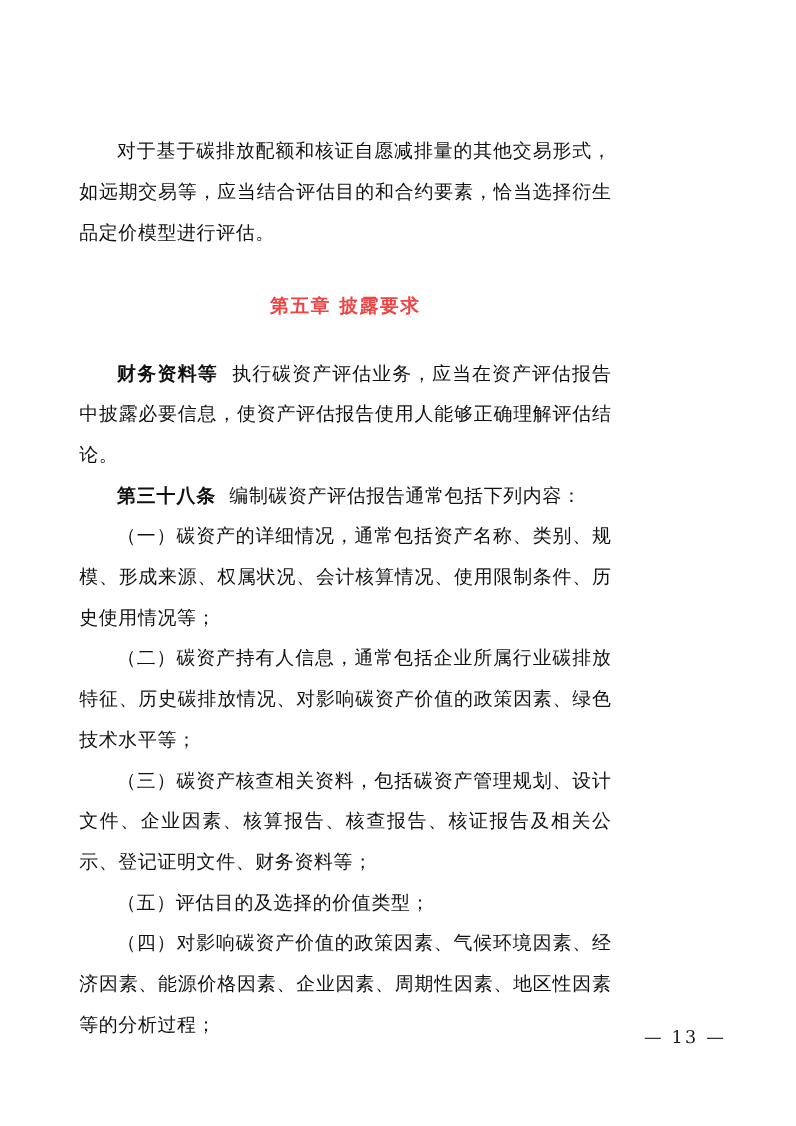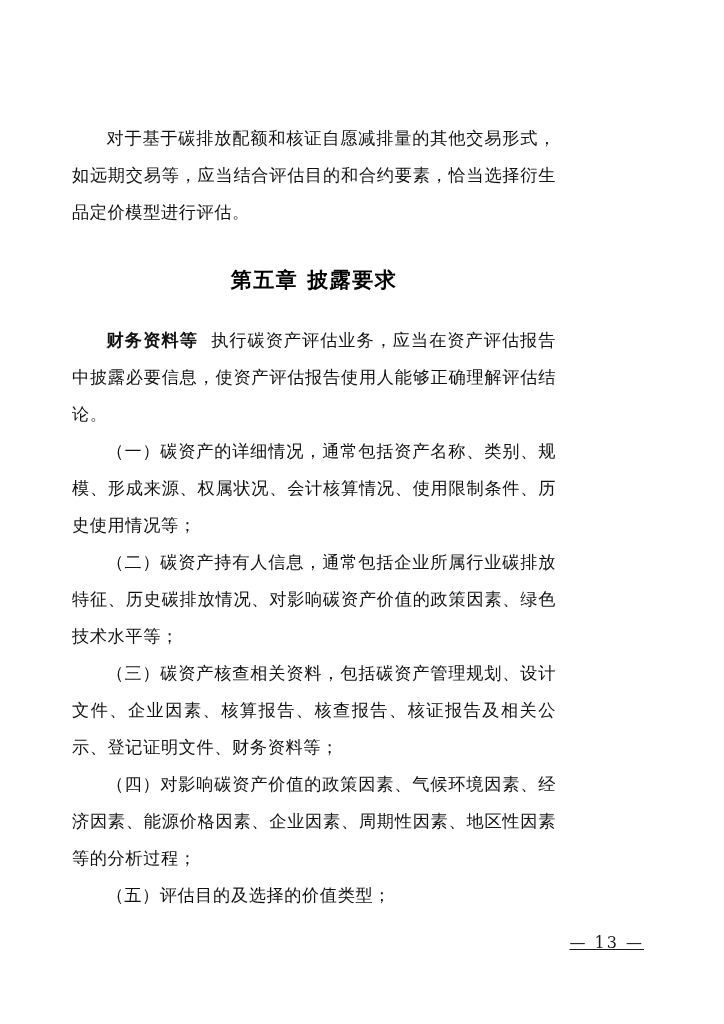--- a/index.html
+++ b/index.html
@@ -28,62 +28,62 @@
     font-size: 17.2px;
     line-height: 37px;
     text-align: justify;
     text-justify: inter-ideograph;
     letter-spacing: 0.6px;
     margin: 0 0 0 0;
     text-indent: 2em;
     color: #111111;
   }
   .chapter-heading {
-    font-size: 21px;
+    font-size: 17px;
     line-height: 37px;
     text-align: center;
     font-weight: bold;
     letter-spacing: 1.5px;
     margin: 30px 0 24px 0;
-    color: #000000;
+    color: #ef4444;
   }
   .art-label {
     font-weight: bold;
     letter-spacing: 0.8px;
   }
   .footer {
     position: absolute;
     left: 0;
     right: 0;
     bottom: 72px;
     text-align: right;
-    padding-right: 80px;
+    padding-right: 64px;
     font-size: 16px;
     letter-spacing: 2px;
     color: #1a1a1a;
-    text-decoration: underline;
   }
 </style>
 </head>
 <body>
 
 <div class="page">
 
   <p class="para">对于基于碳排放配额和核证自愿减排量的其他交易形式，如远期交易等，应当结合评估目的和合约要素，恰当选择衍生品定价模型进行评估。</p>
 
   <h2 class="chapter-heading">第五章  披露要求</h2>
 
   <p class="para"><span class="art-label">财务资料等</span>&nbsp;&nbsp;<span>执行碳资产评估业务，应当在资产评估报告中披露必要信息，使资产评估报告使用人能够正确理解评估结论。</span></p>
 
+  <p class="para"><span class="art-label">第三十八条</span>&nbsp;&nbsp;<span>编制碳资产评估报告通常包括下列内容：</span></p>
 
   <p class="para">（一）碳资产的详细情况，通常包括资产名称、类别、规模、形成来源、权属状况、会计核算情况、使用限制条件、历史使用情况等；</p>
 
   <p class="para">（二）碳资产持有人信息，通常包括企业所属行业碳排放特征、历史碳排放情况、对影响碳资产价值的政策因素、绿色技术水平等；</p>
 
   <p class="para">（三）碳资产核查相关资料，包括碳资产管理规划、设计文件、企业因素、核算报告、核查报告、核证报告及相关公示、登记证明文件、财务资料等；</p>
 
+  <p class="para">（五）评估目的及选择的价值类型；</p>
+
   <p class="para">（四）对影响碳资产价值的政策因素、气候环境因素、经济因素、能源价格因素、企业因素、周期性因素、地区性因素等的分析过程；</p>
-
-  <p class="para">（五）评估目的及选择的价值类型；</p>
 
 </div>
 
 <div class="footer">— 13 —</div>
 
 </body></html>

